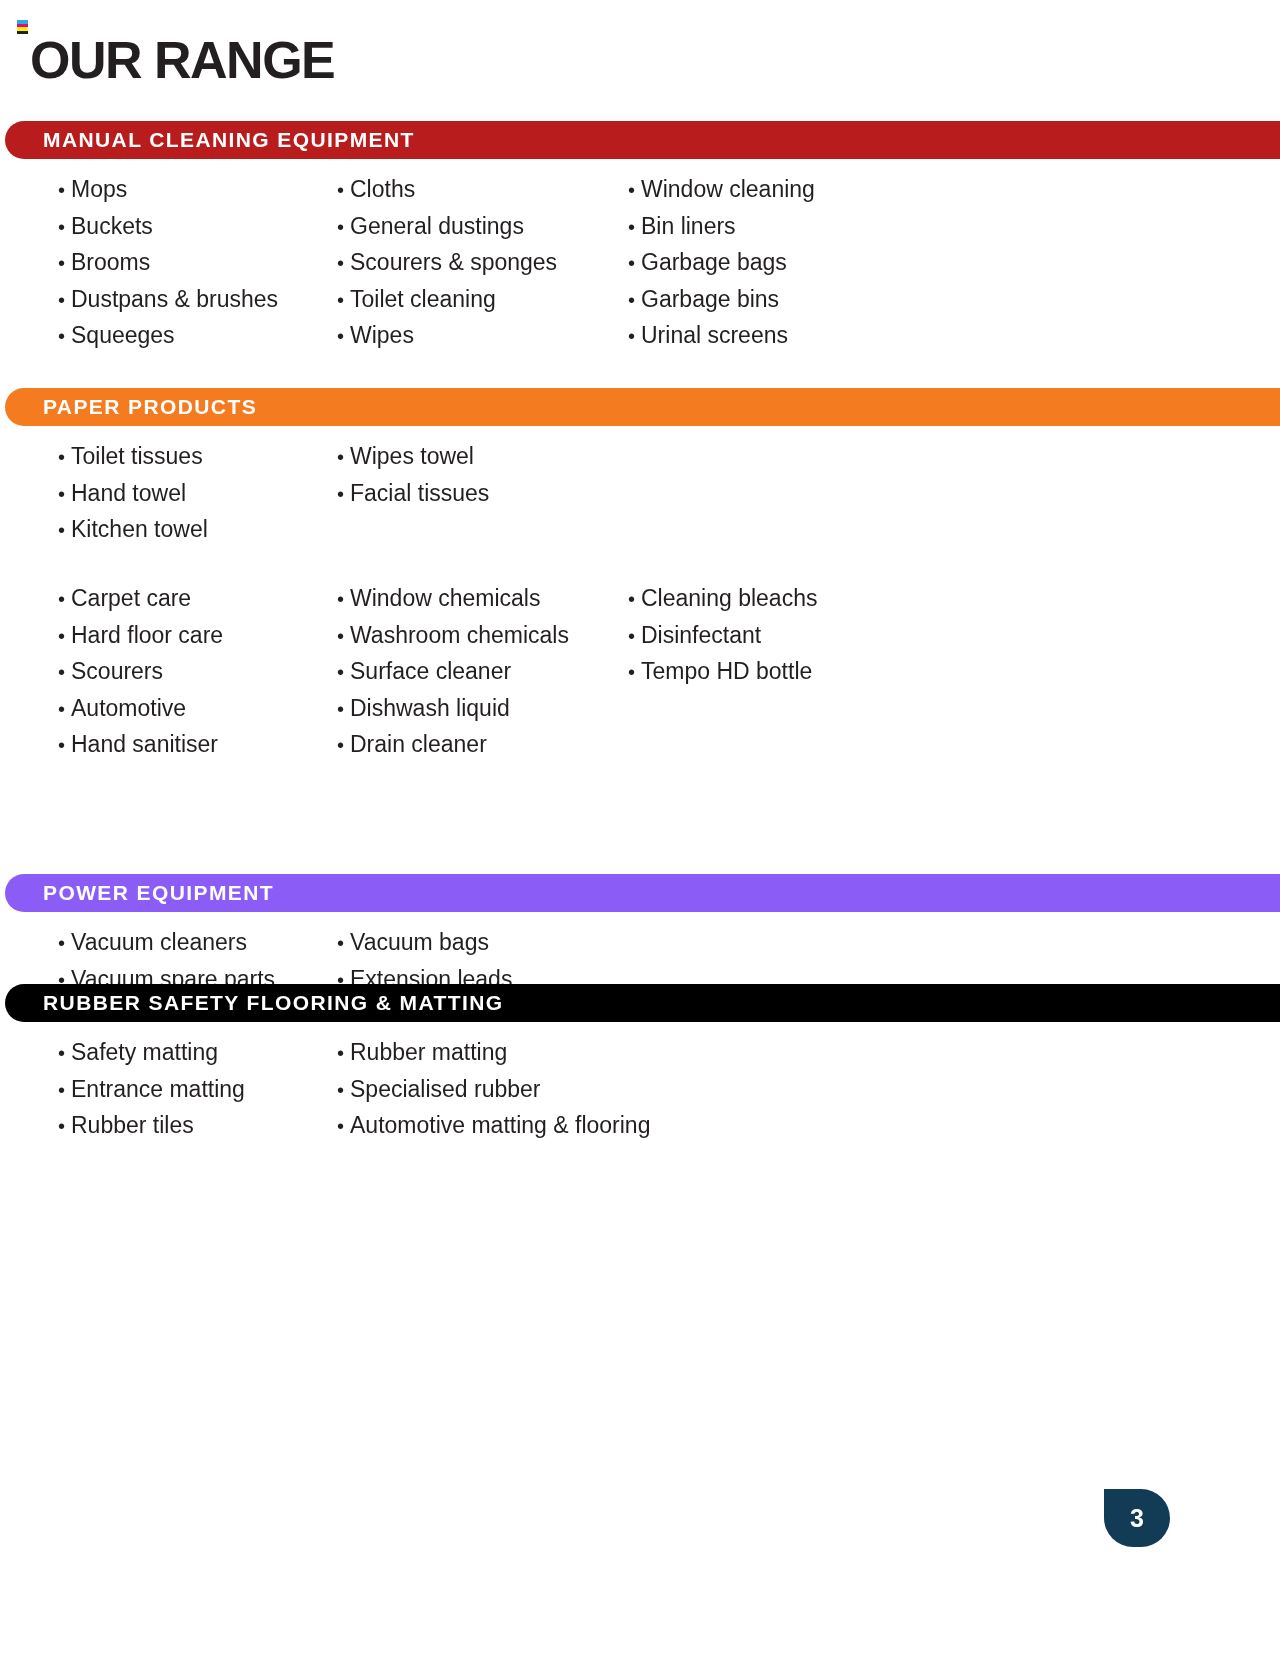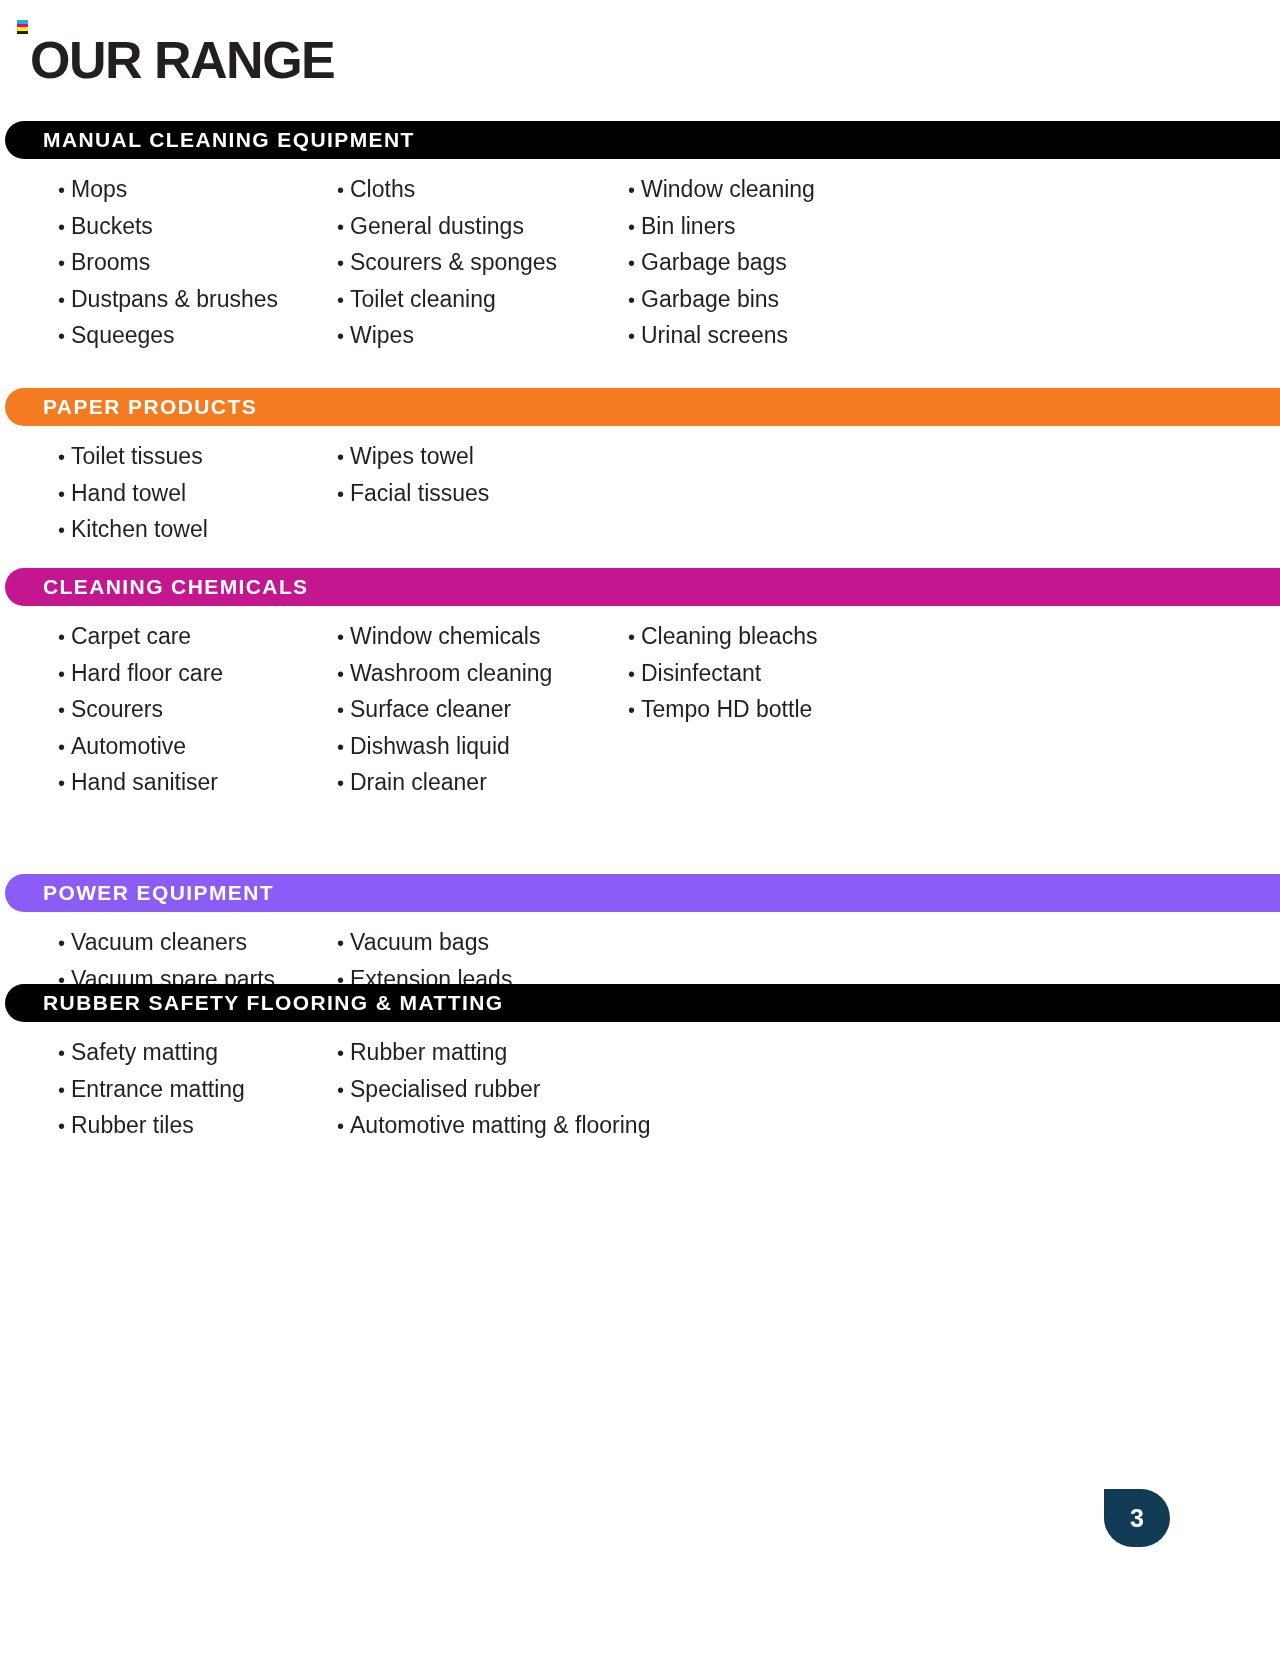--- a/index.html
+++ b/index.html
@@ -119,21 +119,21 @@
   <span style="background: rgb(41, 171, 226);"></span>
   <span style="background: rgb(236, 0, 140);"></span>
   <span style="background: rgb(255, 242, 0);"></span>
   <span style="background: rgb(35, 31, 32);"></span>
 </div>
 
 <h1 id="page-title">OUR RANGE</h1>
 
 <div id="sections-root">
     <div class="section" style="top: 121px;">
-      <div class="section-bar" style="background: #000000;">
+      <div class="section-bar" style="background: #b91c1c;">
         <span class="section-bar-label">MANUAL CLEANING EQUIPMENT</span>
       </div>
       <div class="section-body" style="height: 177.5px;">
         <ul class="col col-0" style="margin: 0px; padding: 0px; list-style: none;">
           <li class="list-item">
             <span class="list-bullet">•</span>
             <span>Mops</span>
           </li>
           <li class="list-item">
             <span class="list-bullet">•</span>
@@ -223,23 +223,20 @@
             <span>Wipes towel</span>
           </li>
           <li class="list-item">
             <span class="list-bullet">•</span>
             <span>Facial tissues</span>
           </li>
         </ul>
       </div>
     </div>
     <div class="section" style="top: 568px;">
-      <div class="section-bar" style="background: rgb(196, 22, 143);">
-        <span class="section-bar-label">CLEANING CHEMICALS</span>
-      </div>
       <div class="section-body" style="height: 177.5px;">
         <ul class="col col-0" style="margin: 0px; padding: 0px; list-style: none;">
           <li class="list-item">
             <span class="list-bullet">•</span>
             <span>Carpet care</span>
           </li>
           <li class="list-item">
             <span class="list-bullet">•</span>
             <span>Hard floor care</span>
           </li>
@@ -256,21 +253,21 @@
             <span>Hand sanitiser</span>
           </li>
         </ul>
         <ul class="col col-1" style="margin: 0px; padding: 0px; list-style: none;">
           <li class="list-item">
             <span class="list-bullet">•</span>
             <span>Window chemicals</span>
           </li>
           <li class="list-item">
             <span class="list-bullet">•</span>
-            <span>Washroom cleaning</span>
+            <span>Washroom chemicals</span>
           </li>
           <li class="list-item">
             <span class="list-bullet">•</span>
             <span>Surface cleaner</span>
           </li>
           <li class="list-item">
             <span class="list-bullet">•</span>
             <span>Dishwash liquid</span>
           </li>
           <li class="list-item">

